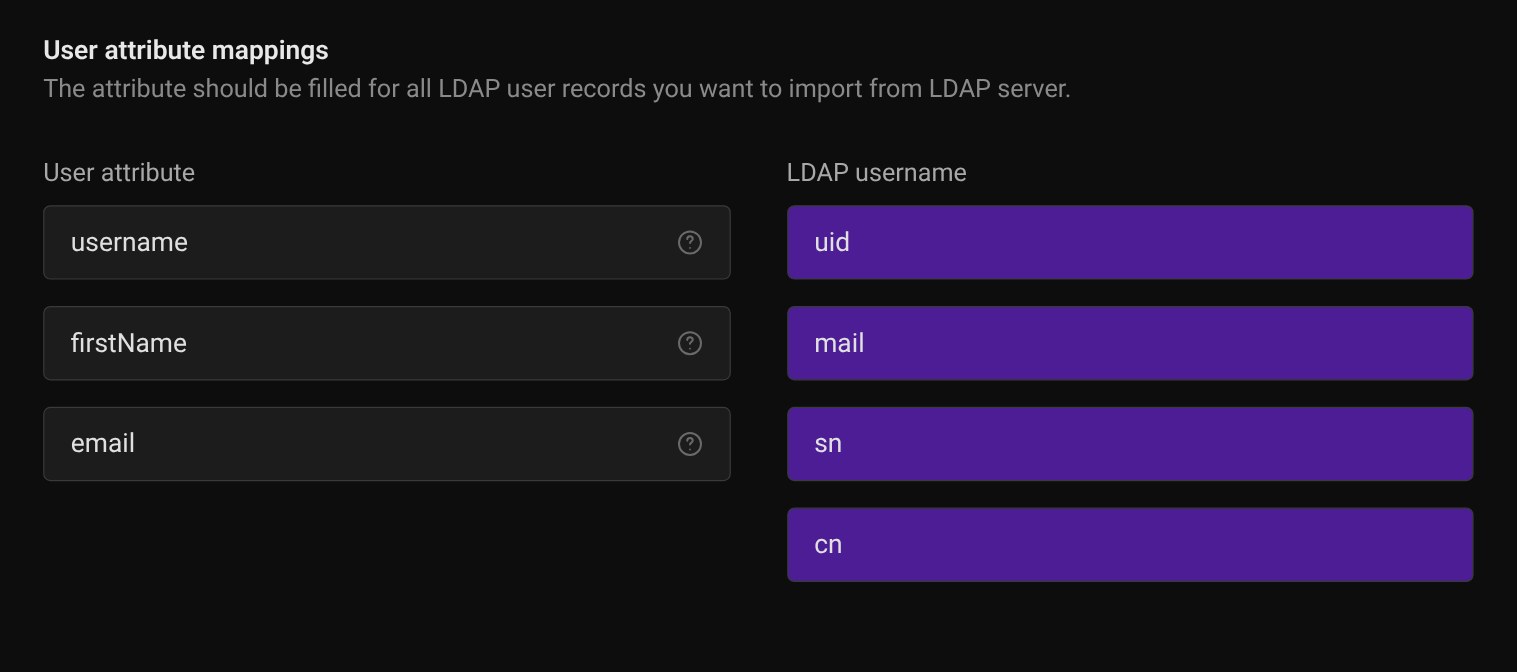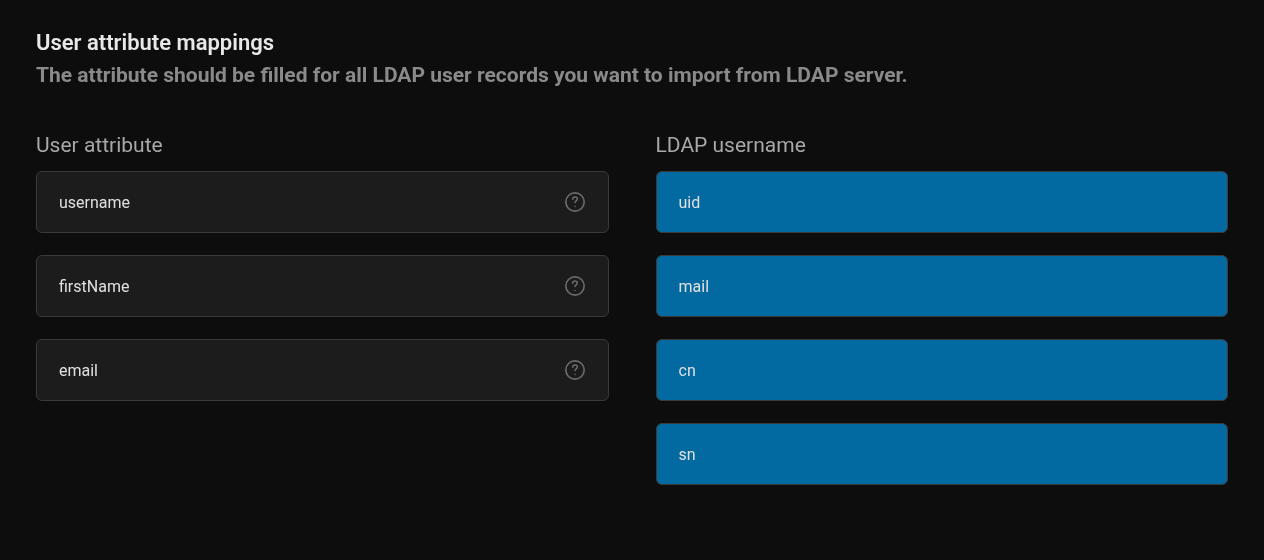--- a/index.html
+++ b/index.html
@@ -16,21 +16,21 @@
       color: #e8e8e8;
     }
     .section-title {
       font-size: 22px;
       font-weight: 600;
       color: #e8e8e8;
       margin-bottom: 8px;
     }
     .section-description {
       font-size: 21px;
-      font-weight: 700;
+      font-weight: 400;
       color: #8a8a8a;
       margin-bottom: 46px;
     }
     .columns {
       display: flex;
       gap: 47px;
     }
     .column {
       flex: 1;
       display: flex;
@@ -51,24 +51,24 @@
       justify-content: space-between;
       border: 1px solid #3a3a3a;
       border-radius: 6px;
       height: 62px;
       padding: 0 22px;
     }
     .field-box.readonly {
       background-color: #1c1c1c;
     }
     .field-box.editable {
-      background-color: #0369a1;
+      background-color: #4c1d95;
     }
     .field-text {
-      font-size: 16px;
+      font-size: 22px;
       color: #e0e0e0;
       font-weight: 400;
       background: transparent;
       border: none;
       outline: none;
       width: 100%;
       font-family: inherit;
     }
     .field-text::placeholder {
       color: #e0e0e0;
@@ -150,24 +150,24 @@
       </div>
 
       <div class="field-row">
         <div class="field-box editable">
           <input type="text" class="field-text" value="mail" style="">
         </div>
       </div>
 
       <div class="field-row">
         <div class="field-box editable">
-          <input type="text" class="field-text" value="cn" style="">
+          <input type="text" class="field-text" value="sn" style="">
         </div>
       </div>
 
       <div class="field-row">
         <div class="field-box editable">
-          <input type="text" class="field-text" value="sn" style="">
+          <input type="text" class="field-text" value="cn" style="">
         </div>
       </div>
     </div>
   </div>
 </div>
 
 </body></html>

